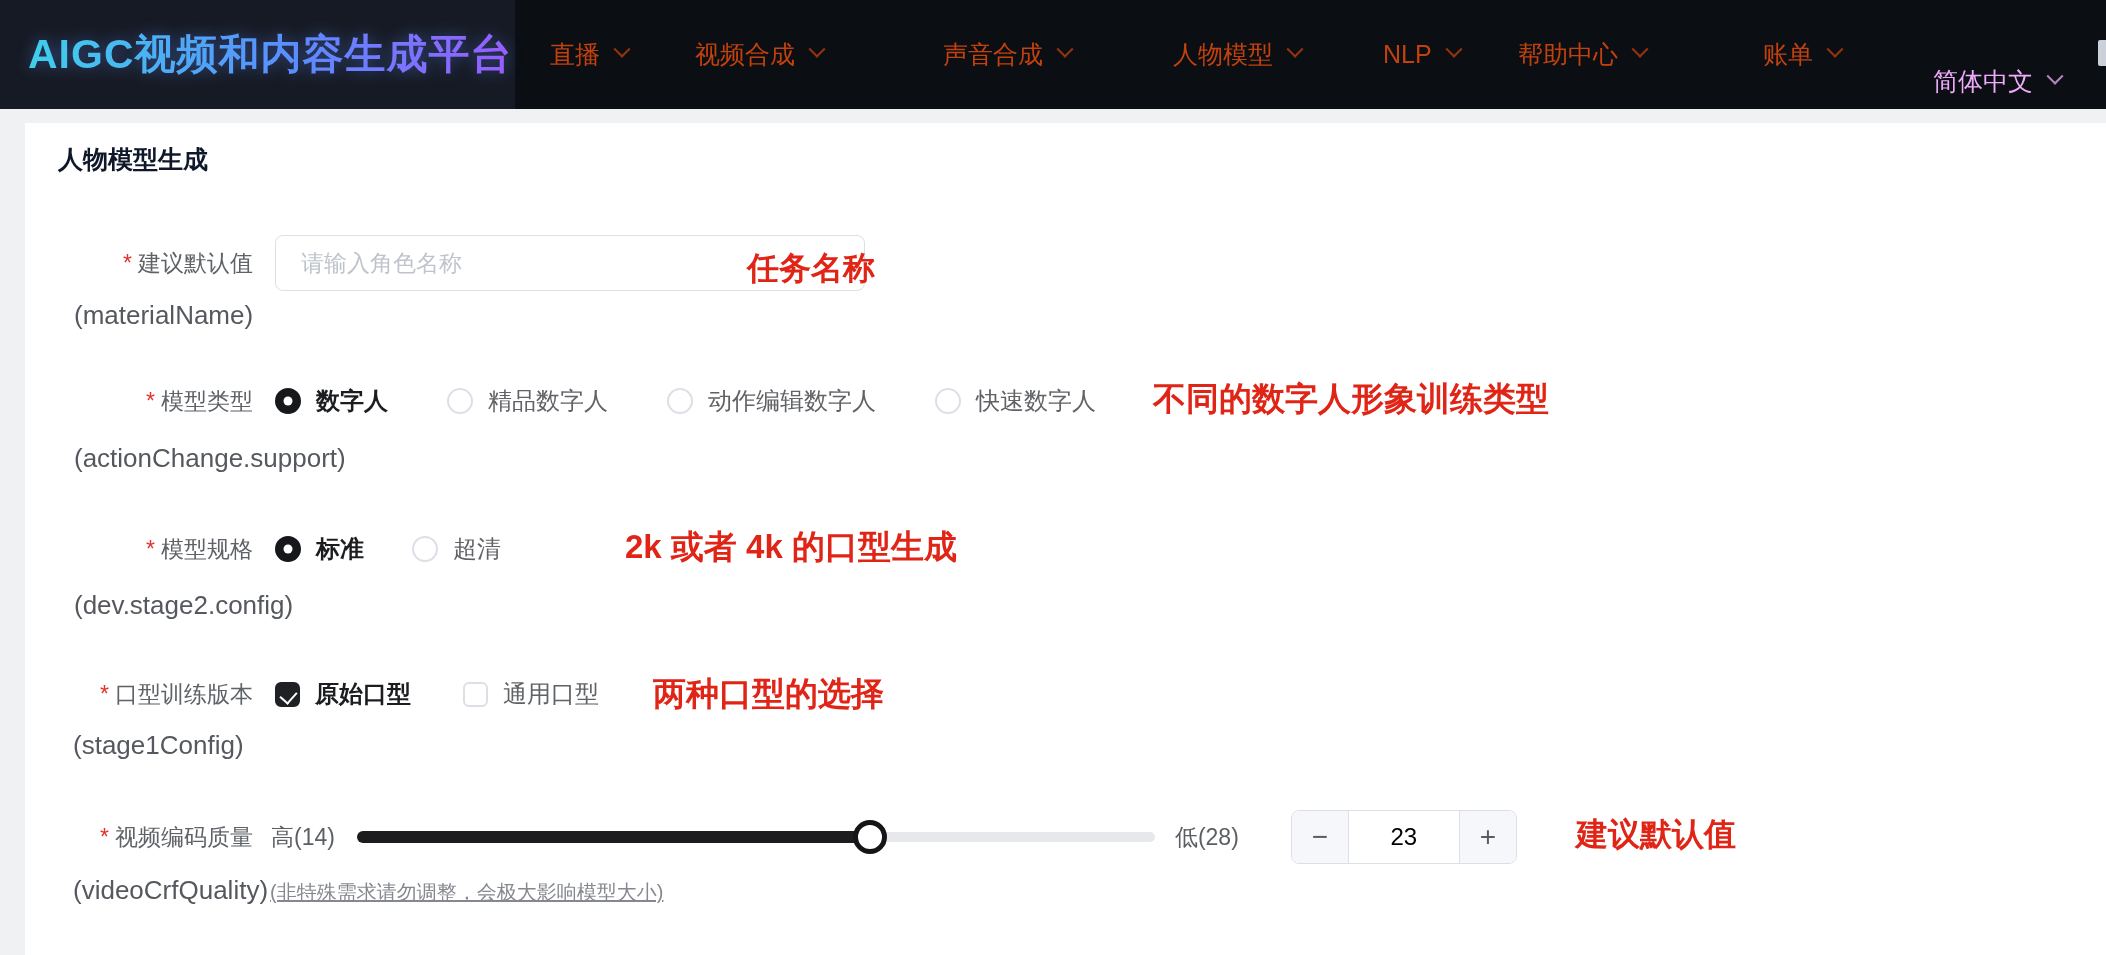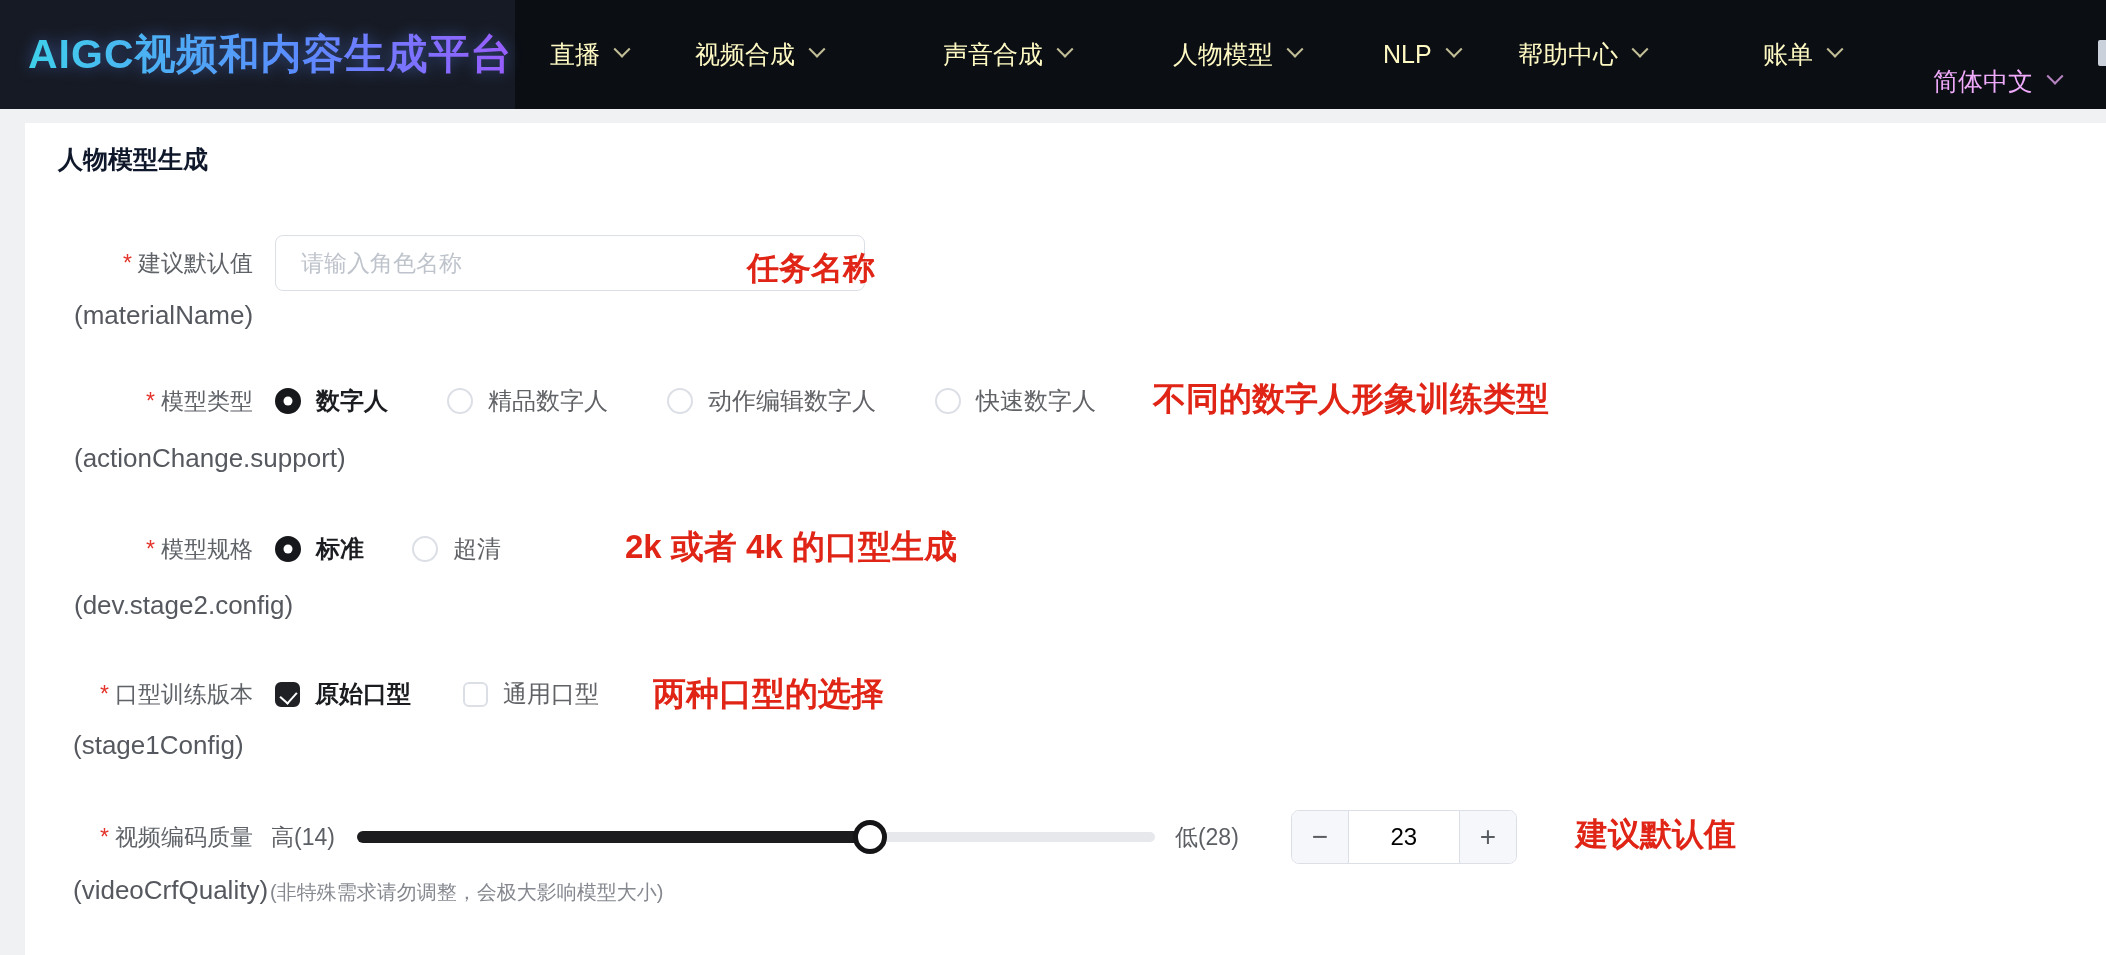--- a/index.html
+++ b/index.html
@@ -28,21 +28,21 @@
   }
   .logo-text{
     font-size:41px;font-weight:bold;letter-spacing:1px;
     background:linear-gradient(90deg,var(--logo-gradient-start,#3fd0ea) 0%,var(--logo-gradient-mid,#5a8cff) 55%,var(--logo-gradient-end,#9a5cff) 100%);
     -webkit-background-clip:text;background-clip:text;color:transparent;
     filter:drop-shadow(0 0 8px rgba(90,140,255,.45));
     white-space:nowrap;
   }
   .nav-item{
     position:absolute;top:0;height:109px;display:flex;align-items:center;gap:16px;
-    color:#fef9c3;font-size:25px;cursor:pointer;white-space:nowrap;
+    color:#c2410c;font-size:25px;cursor:pointer;white-space:nowrap;
   }
   .nav-item.active-lang{color:#f0abfc;margin-top:27px;}
   .chev{
     width:12px;height:12px;border-right:2.5px solid currentColor;border-bottom:2.5px solid currentColor;
     transform:rotate(45deg) translate(-2px,-2px);opacity:.75;margin-top:-6px;
   }
   .nav-sliver{
     position:absolute;left:2098px;top:40px;width:8px;height:26px;
     background:#dfe7f2;border-radius:2px 0 0 2px;opacity:.9;
   }
@@ -63,21 +63,21 @@
   .flabel{
     width:228px;flex-shrink:0;text-align:right;
     font-size:23px;color:#5f6368;white-space:nowrap;
   }
   .req{color:var(--required-red);margin-right:6px;font-size:23px;}
   .fcontrol{display:flex;align-items:center;margin-left:22px;}
 
   .code-row{
     position:absolute;font-size:26px;color:#55585e;white-space:nowrap;
   }
-  .code-note{font-size:20px;color:#85888f;margin-left:2px;}
+  .code-note{font-size:20px;color:#85888f;margin-left:2px;text-decoration:underline;}
 
   .annotation{
     position:absolute;color:var(--annotation-red);font-weight:bold;white-space:nowrap;
   }
 
   
   .text-input{
     width:590px;height:56px;border:1.5px solid #dcdfe6;border-radius:8px;
     padding:12px 25px;font-size:23px;color:#333;outline:none;
     font-family:"Liberation Sans","DejaVu Sans",sans-serif;background:#fff;

